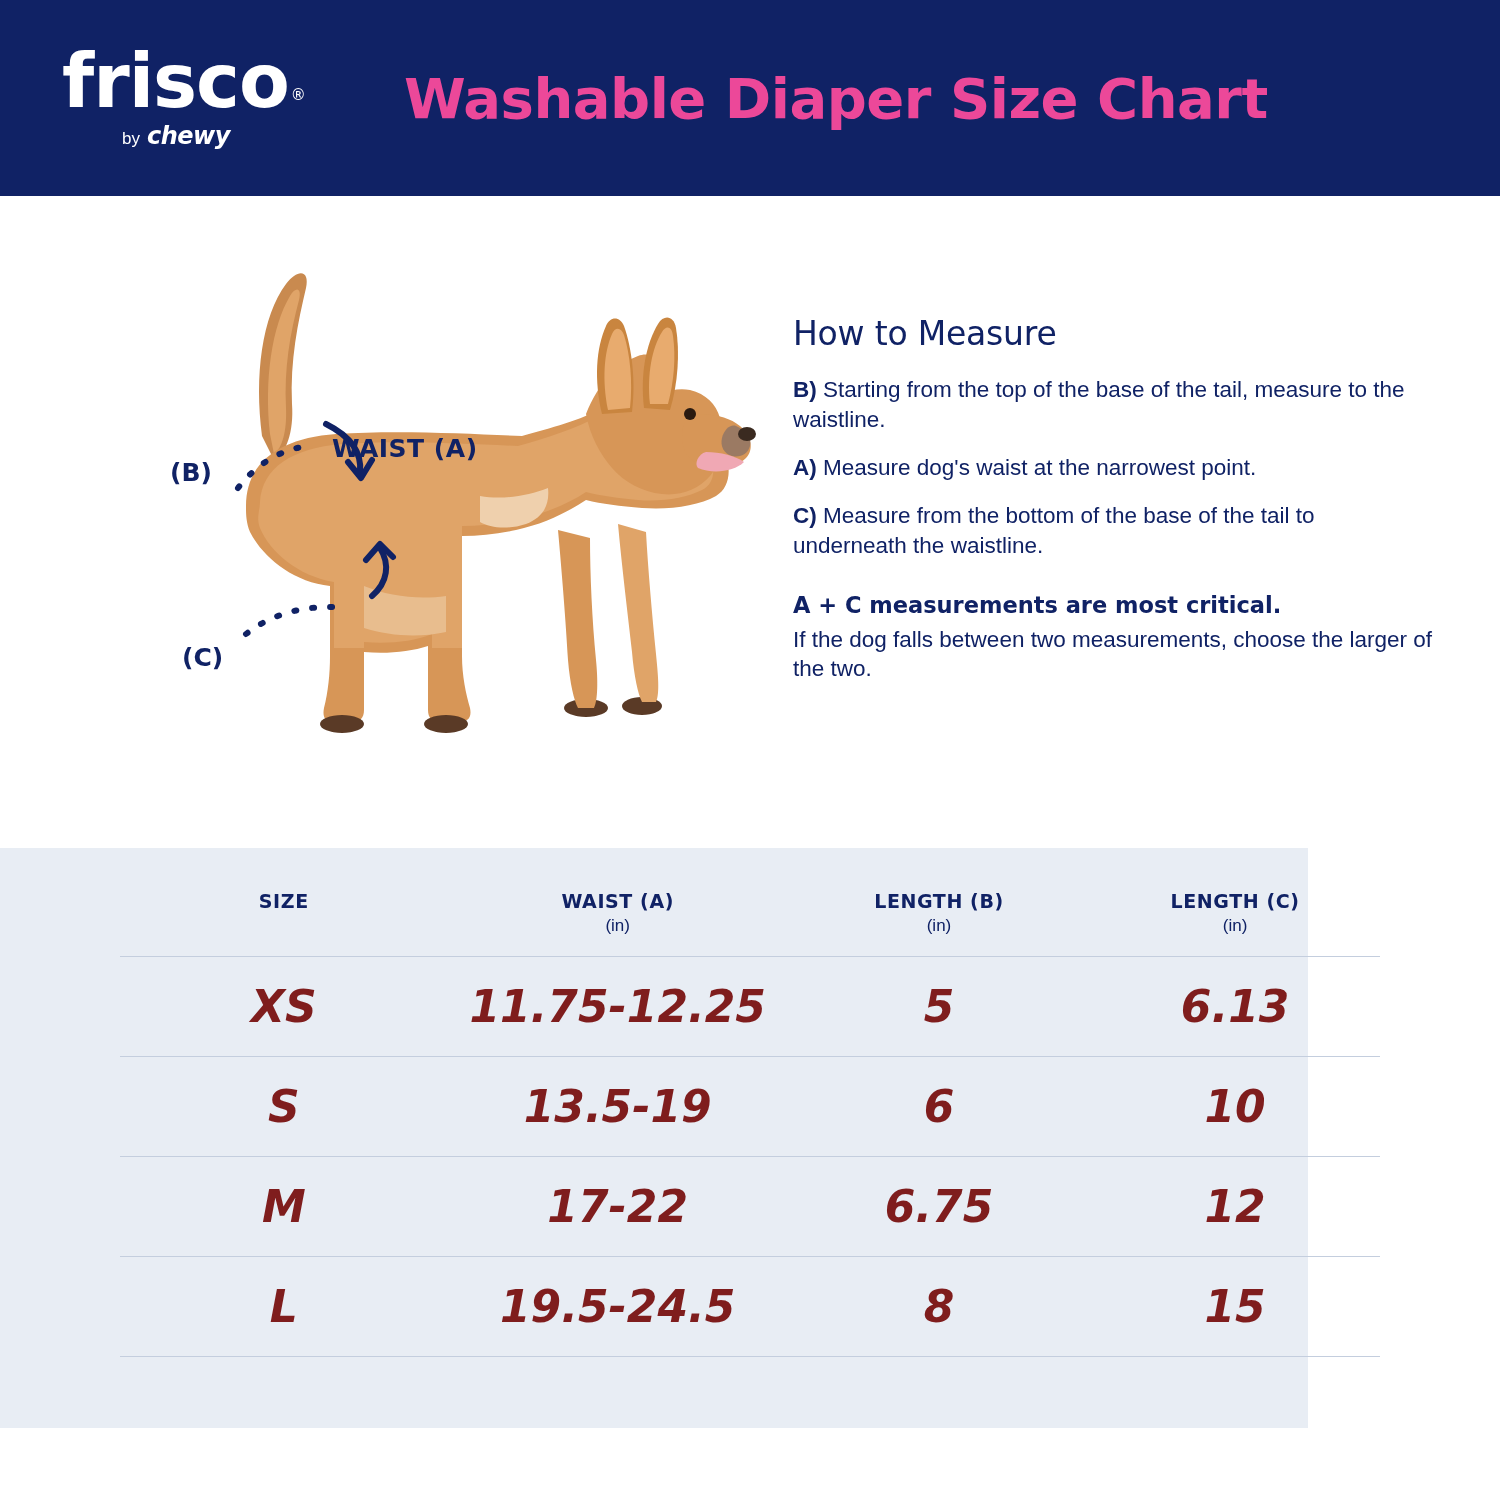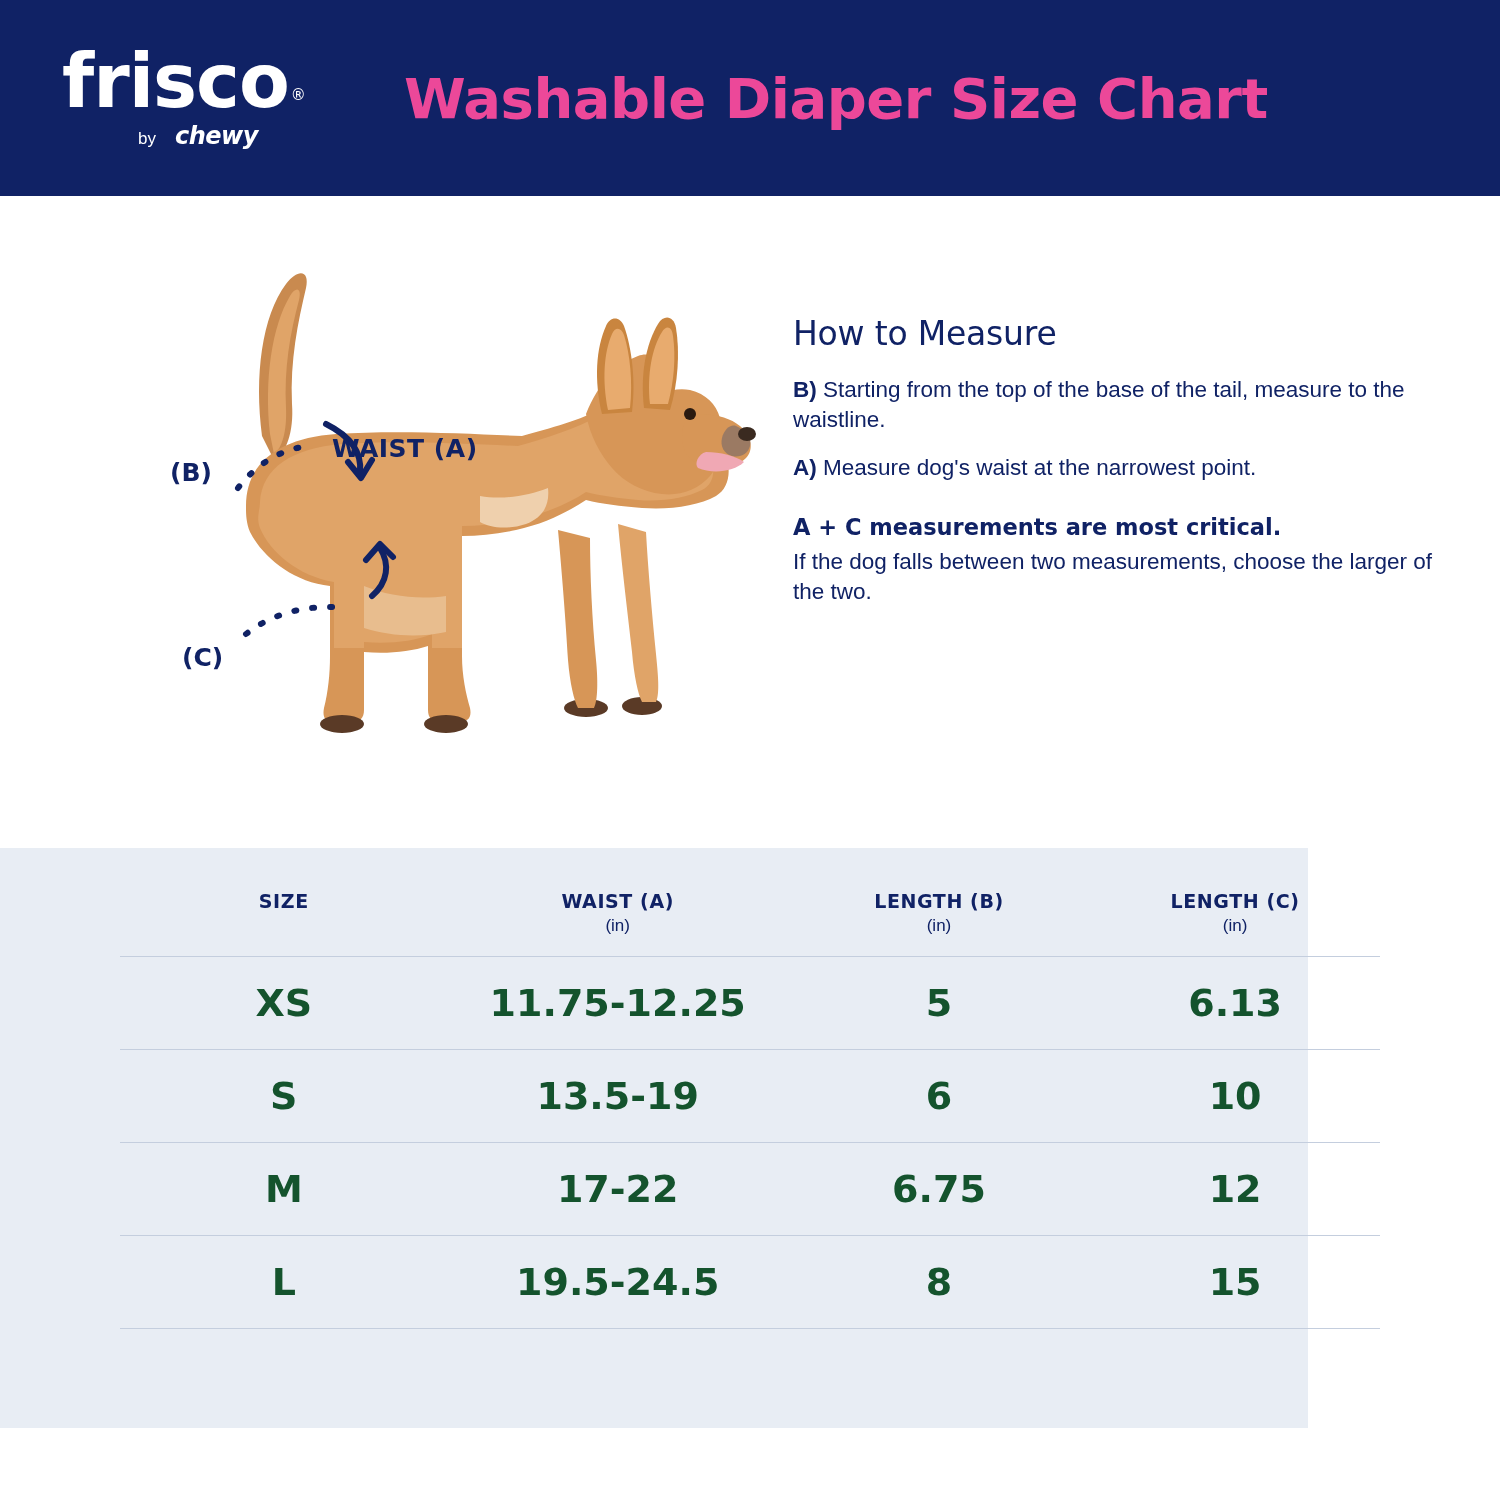--- a/index.html
+++ b/index.html
@@ -51,24 +51,24 @@
   }
   .logo-reg {
     position: absolute;
     right: -16px;
     bottom: 14px;
     font-size: 15px;
     font-weight: normal;
   }
   .logo-sub {
     margin-top: 6px;
-    margin-left: 76px;
+    margin-left: 60px;
     display: flex;
     align-items: baseline;
-    gap: 19px;
+    gap: 7px;
   }
   .logo-by {
     color: #ffffff;
     font-size: 17px;
     font-family: "Liberation Sans", sans-serif;
   }
   .logo-chewy {
     color: #ffffff;
     font-size: 24px;
     font-weight: bold;
@@ -204,27 +204,28 @@
     font-size: 17px;
     font-weight: normal;
     letter-spacing: 0;
     margin-top: 4px;
     font-family: "Liberation Sans", sans-serif;
   }
   thead tr {
     border-bottom: 1.5px solid #c4cede;
   }
   tbody td {
-    color: #14532d;
-    font-size: 38px;
+    color: #7f1d1d;
+    font-size: 44px;
     font-weight: bold;
     text-align: center;
     padding: 24px 0 24px 0;
     border-bottom: 1.5px solid #c4cede;
     font-family: "DejaVu Sans", sans-serif;
+    font-style: italic;
   }
   tbody tr:last-child td {
     border-bottom: 1.5px solid #c4cede;
   }
   .col-size { width: 26%; }
   .col-a { width: 27%; }
   .col-b { width: 24%; }
   .col-c { width: 23%; }
 </style>
 </head>
@@ -297,20 +298,21 @@
       </svg>
       <div class="label-waist">WAIST (A)</div>
       <div class="label-b">(B)</div>
       <div class="label-c">(C)</div>
     </div>
 
     <div class="how">
       <h2>How to Measure</h2>
       <p><b>B)</b><span> Starting from the top of the base of the tail, measure to the waistline.</span></p>
       <p><b>A)</b><span> Measure dog's waist at the narrowest point.</span></p>
+      <p><b>C)</b><span> Measure from the bottom of the base of the tail to underneath the waistline.</span></p>
       <p class="critical">A + C measurements are most critical.</p>
       <p class="note">If the dog falls between two measurements, choose the larger of the two.</p>
     </div>
   </div>
 
   <div class="table-wrap">
     <table>
       <colgroup>
         <col class="col-size">
         <col class="col-a">

